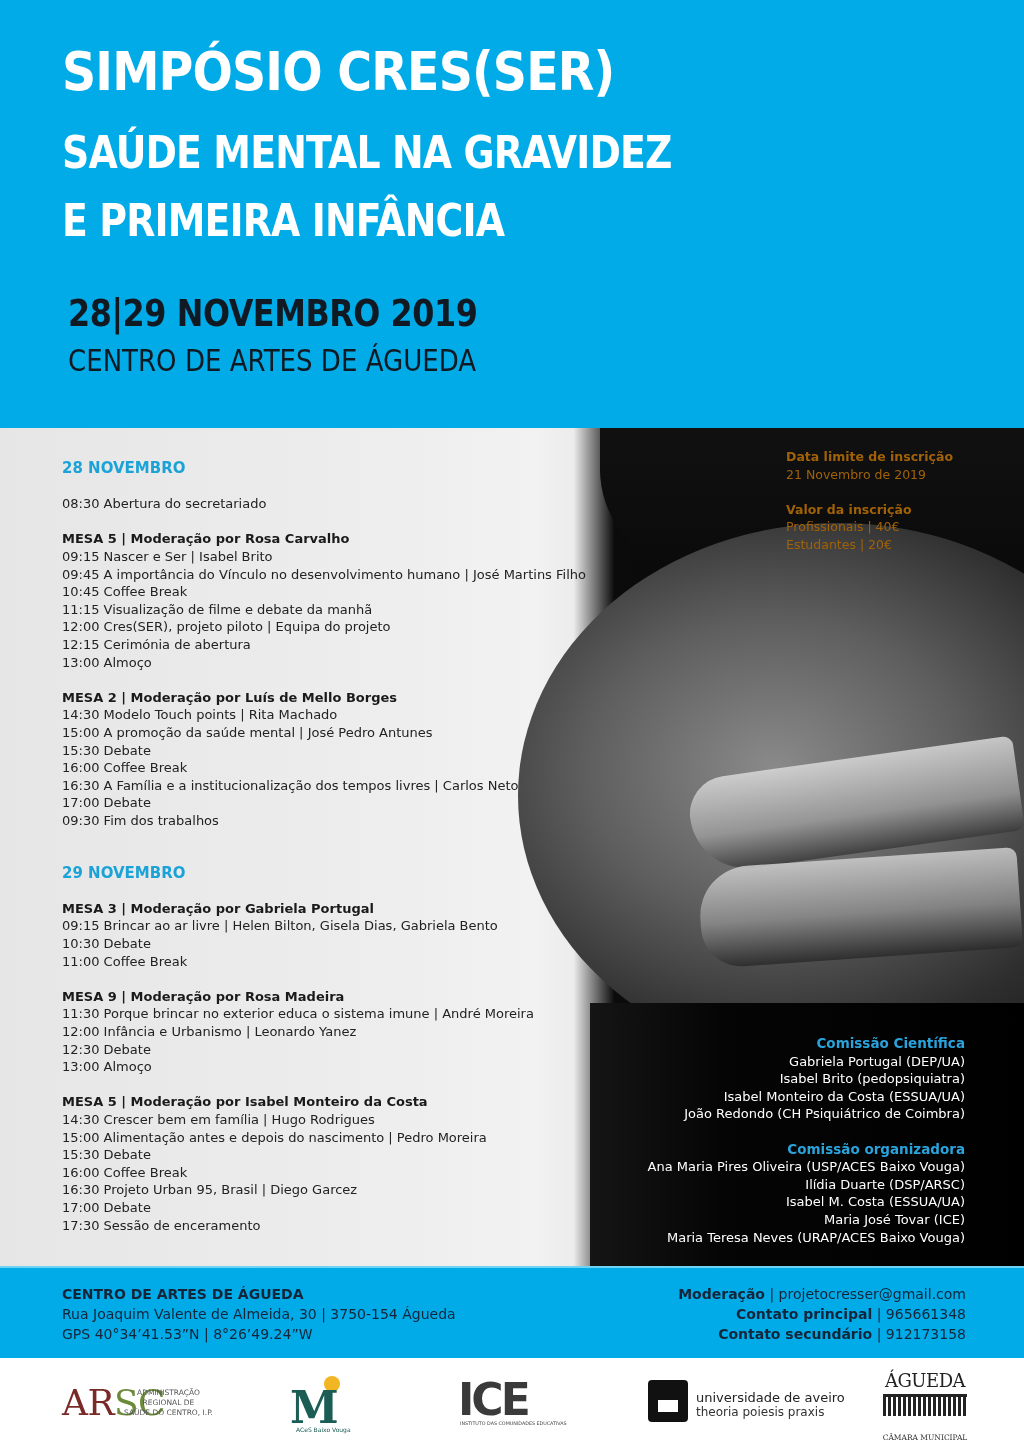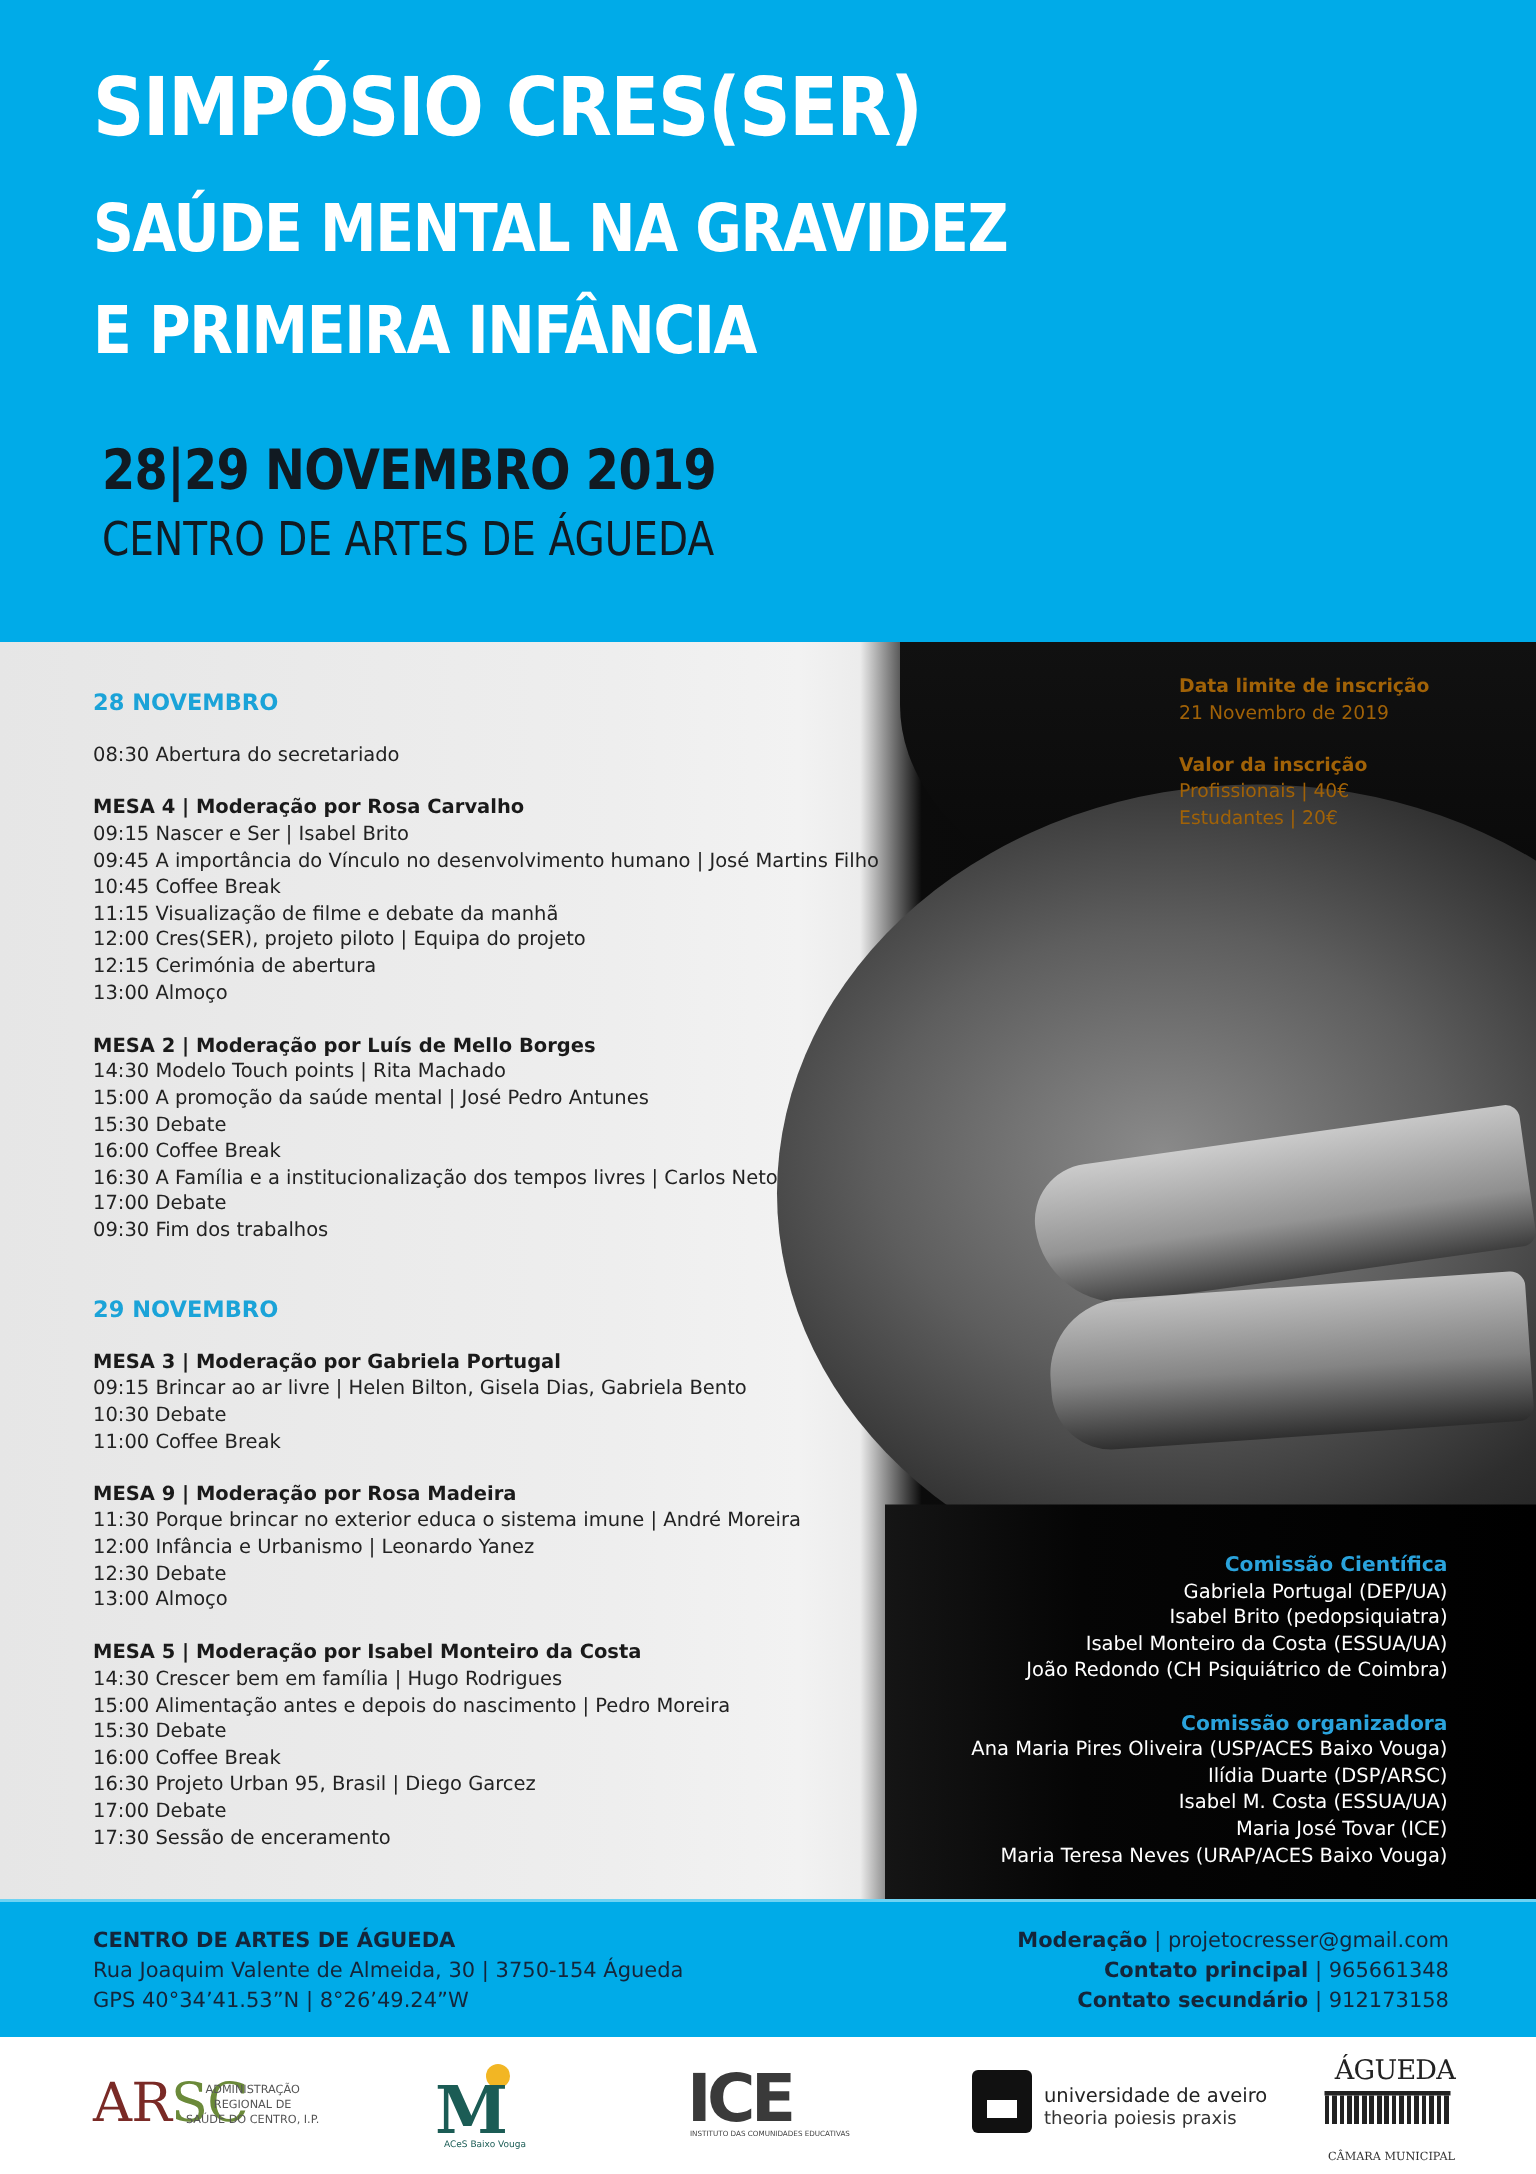--- a/index.html
+++ b/index.html
@@ -105,21 +105,21 @@
     .aces-sun { position: absolute; left: 34px; top: 0; width: 16px; height: 16px; border-radius: 50%; background: #f2b624; }
     .aces-lbl { position: absolute; left: 6px; top: 50px; font-size: 6px; color: #1b5c55; }
     .ice { left: 458px; top: 22px; width: 110px; height: 50px; }
     .ice-mark { position: absolute; left: 0; top: -6px; font-size: 44px; font-weight: bold; color: #3a3a3a; letter-spacing: -3px; }
     .ice-lbl { position: absolute; left: 2px; top: 41px; font-size: 4.8px; color: #444; white-space: nowrap; }
     .ua { left: 648px; top: 22px; width: 170px; height: 44px; }
     .ua-mark { position: absolute; left: 0; top: 0; width: 40px; height: 42px; background: #111; border-radius: 4px; }
     .ua-mark:after { content: ""; position: absolute; left: 10px; top: 20px; width: 20px; height: 12px; background: #fff; }
     .ua-t1 { position: absolute; left: 48px; top: 10px; font-size: 13px; color: #222; white-space: nowrap; }
     .ua-t2 { position: absolute; left: 48px; top: 25px; font-size: 12px; color: #333; white-space: nowrap; }
-    .agueda { left: 880px; top: 12px; width: 90px; height: 70px; text-align: right; }
+    .agueda { left: 880px; top: 12px; width: 90px; height: 70px; text-align: center; }
     .ag-t { font-family: "DejaVu Serif", serif; font-size: 18px; color: #222; letter-spacing: -0.5px; }
     .ag-bldg { margin: 3px auto 0; width: 84px; height: 22px; background: repeating-linear-gradient(90deg, #222 0 3px, #fff 3px 5px); border-top: 3px solid #222; }
     .ag-sub { font-family: "DejaVu Serif", serif; font-size: 7.5px; color: #333; margin-top: 17px; }
   </style>
 </head>
 <body>
 
 <div class="header">
   <div class="title-line t1">SIMPÓSIO CRES(SER)</div>
   <div class="title-line t2">SAÚDE MENTAL NA GRAVIDEZ</div>
@@ -135,21 +135,21 @@
   <div class="photo-hand"></div>
   <div class="photo-hand2"></div>
 </div>
 
 <div class="programme">
   <div class="day-title">28 NOVEMBRO</div>
   <div class="gap"></div>
   <div class="prog-item">08:30 Abertura do secretariado</div>
   <div class="gap"></div>
 
-  <div class="mesa-title">MESA 4 | Moderação por Rosa Carvalho</div>
+  <div class="mesa-title">MESA 5 | Moderação por Rosa Carvalho</div>
   <div class="prog-item">09:15 Nascer e Ser | Isabel Brito</div>
   <div class="prog-item">09:45 A importância do Vínculo no desenvolvimento humano | José Martins Filho</div>
   <div class="prog-item">10:45 Coffee Break</div>
   <div class="prog-item">11:15 Visualização de filme e debate da manhã</div>
   <div class="prog-item">12:00 Cres(SER), projeto piloto | Equipa do projeto</div>
   <div class="prog-item">12:15 Cerimónia de abertura</div>
   <div class="prog-item">13:00 Almoço</div>
   <div class="gap"></div>
 
   <div class="mesa-title">MESA 2 | Moderação por Luís de Mello Borges</div>

